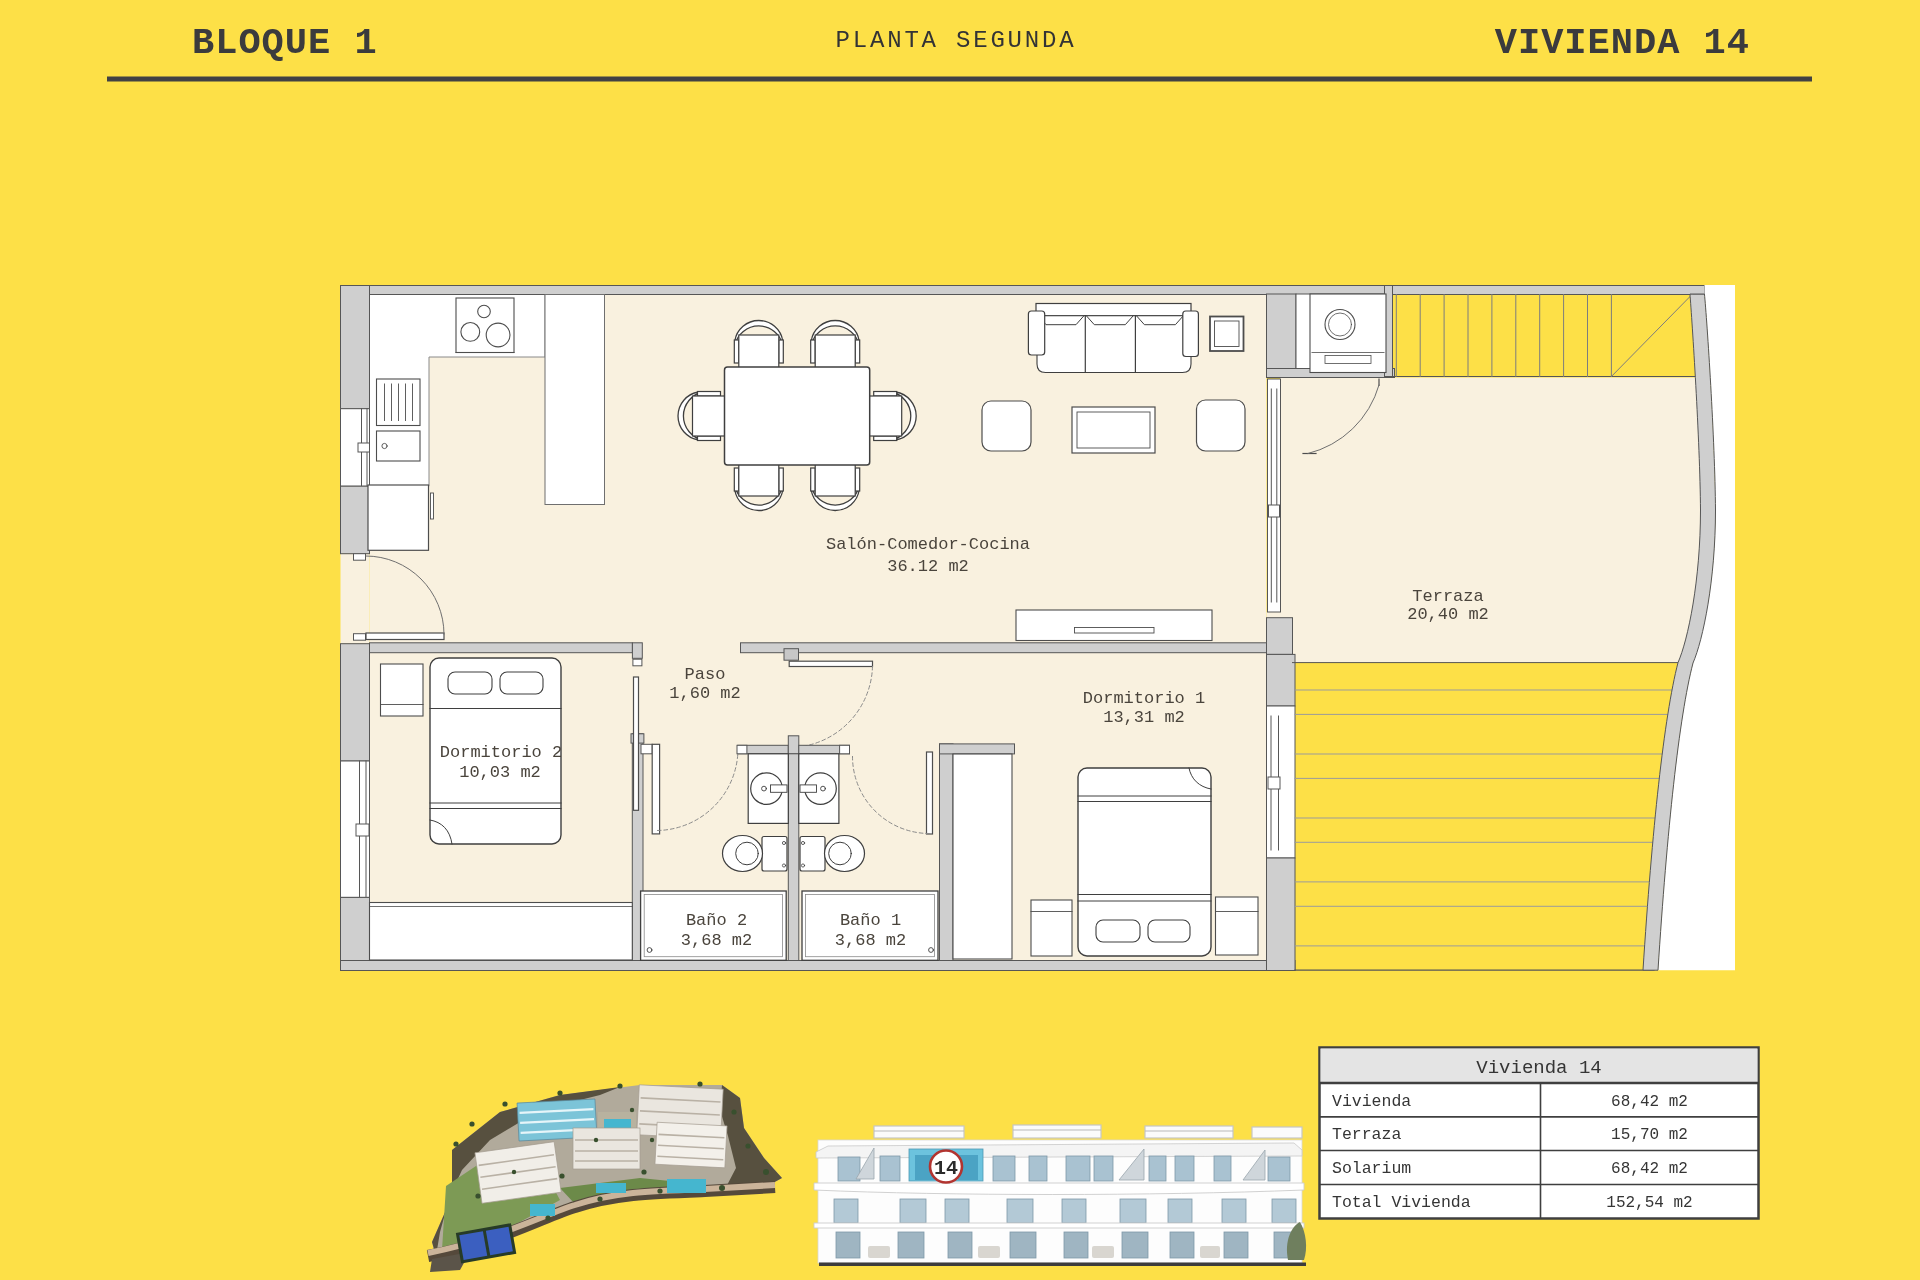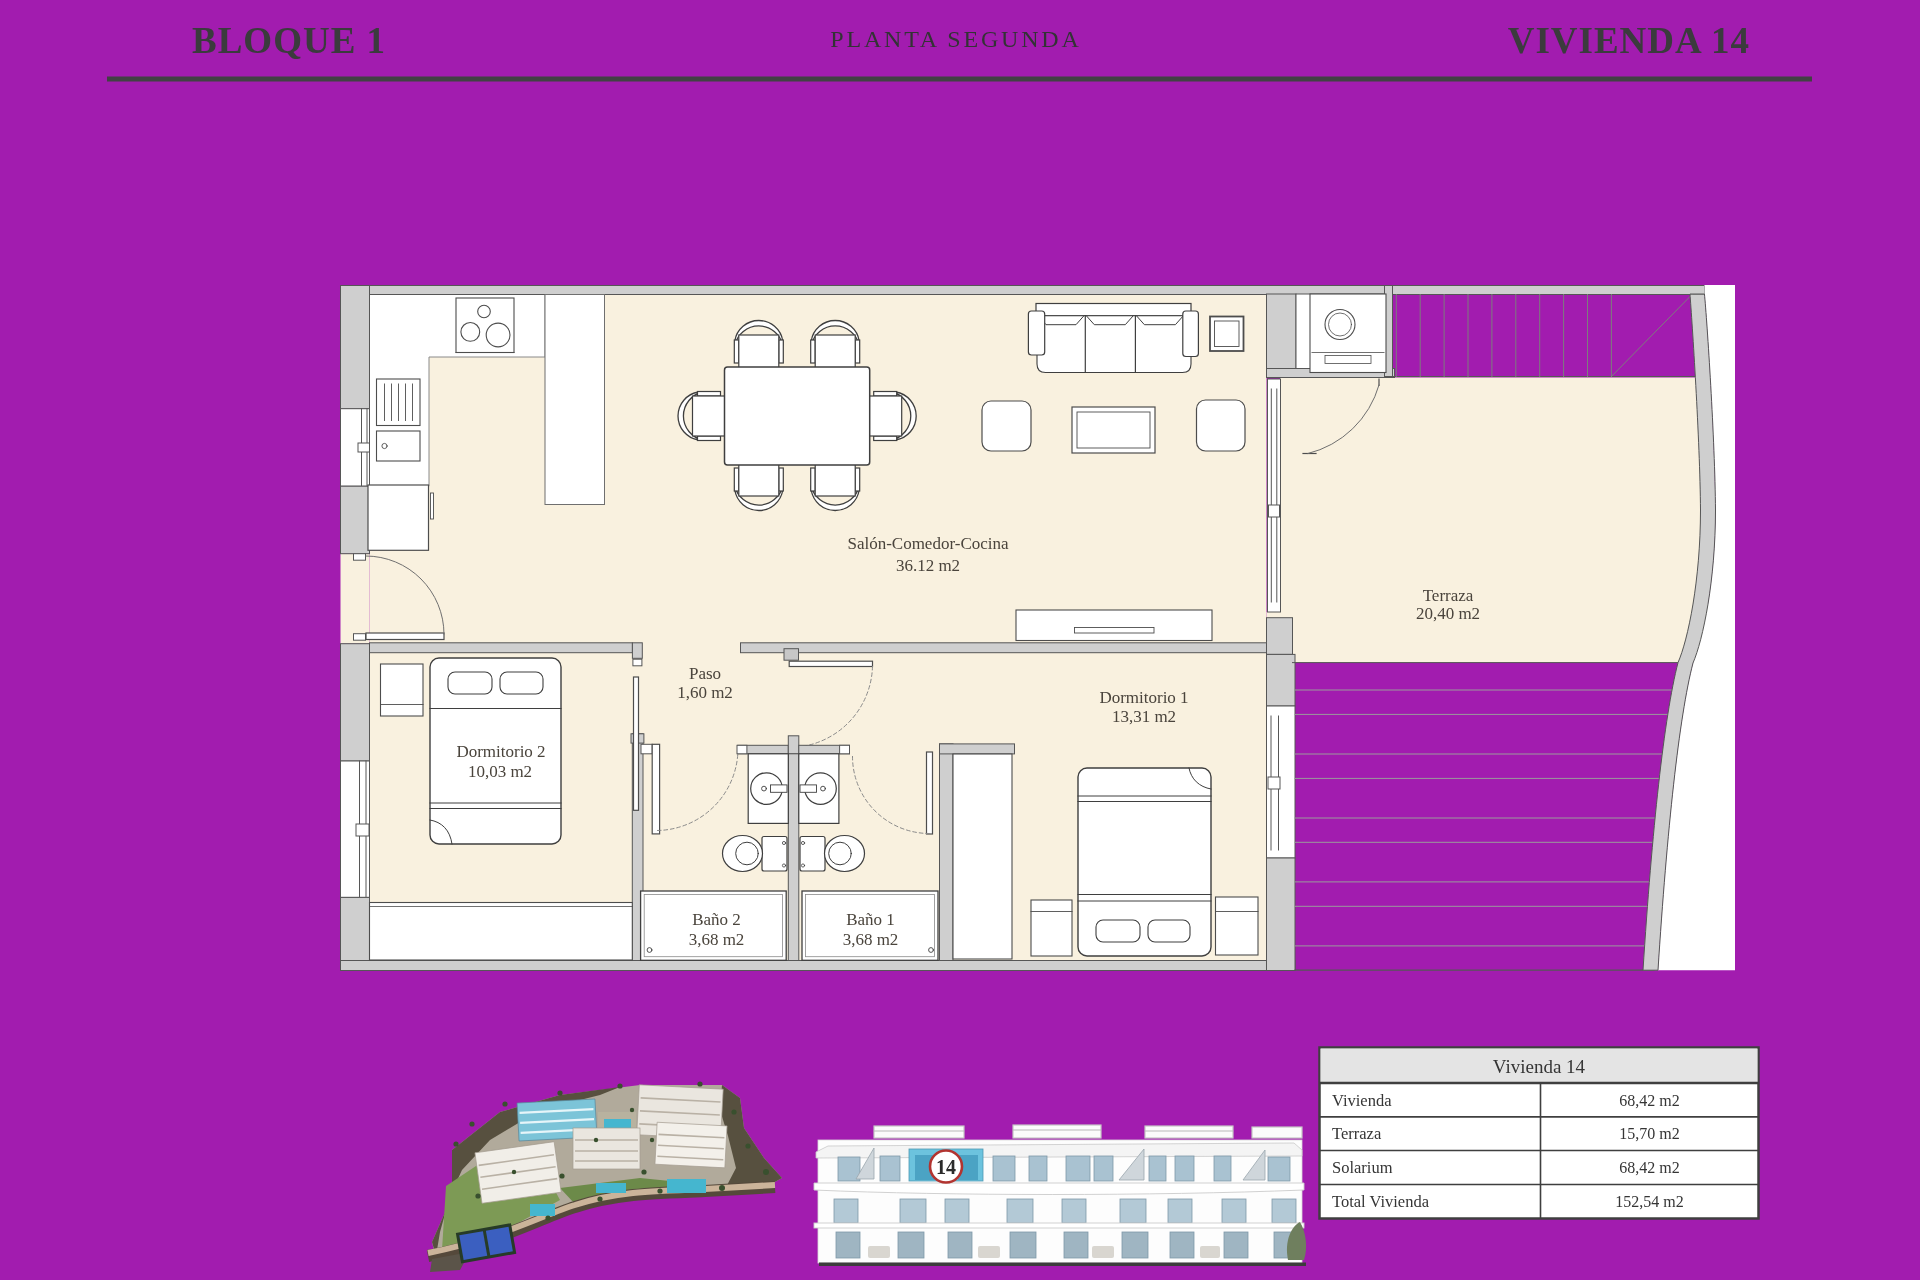--- a/index.html
+++ b/index.html
@@ -1,17 +1,17 @@
 <!DOCTYPE html>
 <html><head>
 <meta charset="utf-8">
 <style>
   html,body{margin:0;padding:0;background:#ffffff;}
-  #page{position:relative;width:1920px;height:1280px;background:#a21caf;overflow:hidden;
-        font-family:Liberation Serif, serif;}
+  #page{position:relative;width:1920px;height:1280px;background:#fde047;overflow:hidden;
+        font-family:Liberation Mono, monospace;}
   svg{position:absolute;top:0;left:0;}
 </style>
 </head>
 <body>
 <div id="page">
 <svg width="1920" height="1280" viewBox="0 0 1920 1280">
 
 <g id="header">
 
 <text x="192" y="53" font-size="37" font-weight="bold" letter-spacing="1" fill="#3b3b3d">BLOQUE 1</text>

